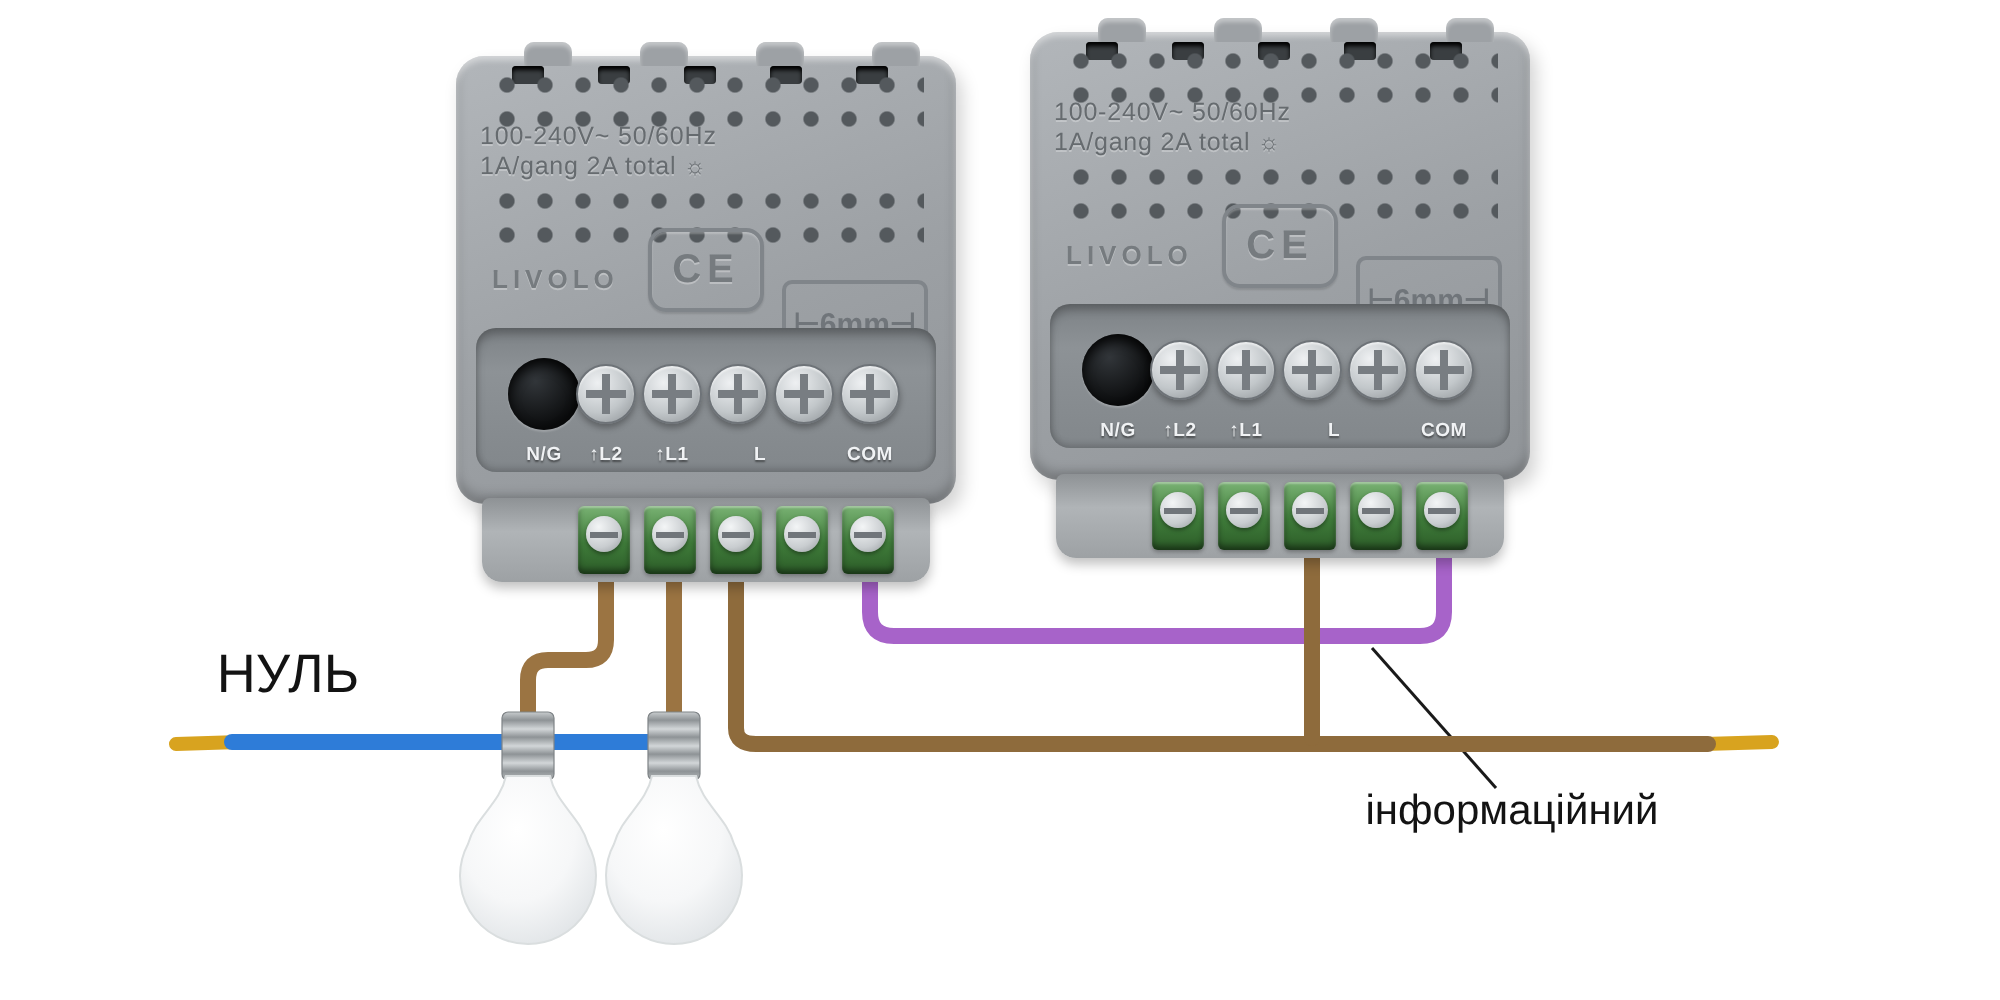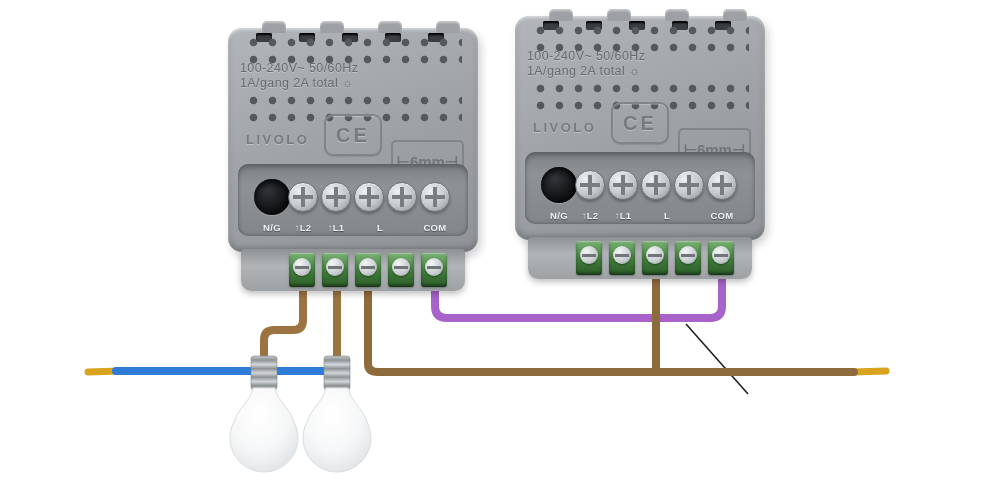--- a/index.html
+++ b/index.html
@@ -209,14 +209,16 @@
         </div>
       <div class="gblock" style="left:147px">
           <div class="gscrew"></div>
         </div>
       <div class="gblock" style="left:180px">
           <div class="gscrew"></div>
         </div>
     </div>
   </div>
 
+  <div class="big-label" style="left:96px;top:322px">НУЛЬ</div>
+  <div class="info-label" style="left:663px;top:394px">інформаційний</div>
 
 </div>
 
 </body></html>

